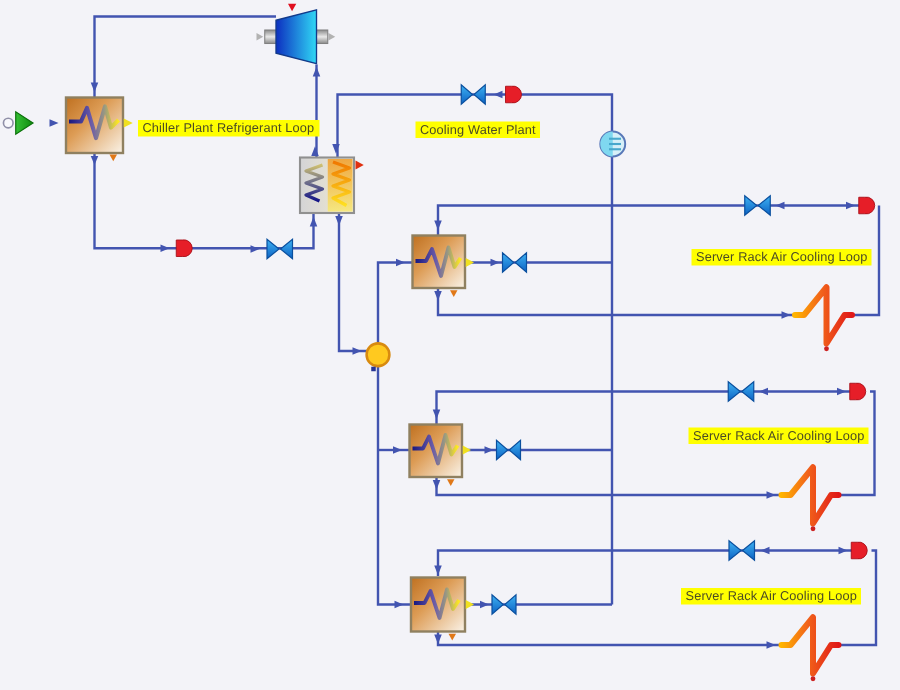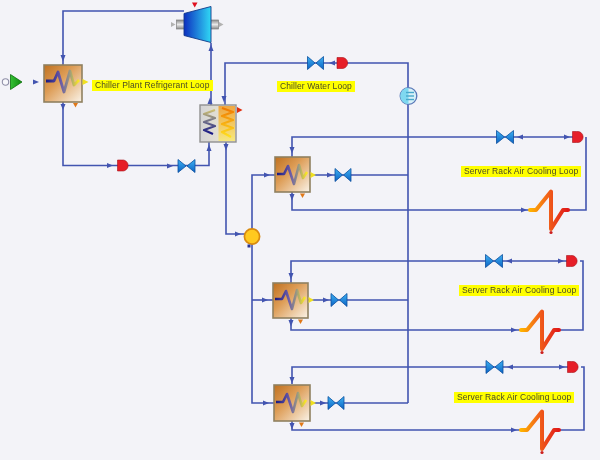--- a/index.html
+++ b/index.html
@@ -269,17 +269,17 @@
     <polyline points="521,330 527,330 542,311.5 542,349 554,330 559,330" fill="none" stroke="url(#gHeater)" stroke-width="4" stroke-linejoin="round" stroke-linecap="round"></polyline>
     <circle cx="542" cy="352.5" r="1.6" fill="#cc2020"></circle>
   </g>
   <g>
     <polyline points="521,430 527,430 542,411.5 542,449 554,430 559,430" fill="none" stroke="url(#gHeater)" stroke-width="4" stroke-linejoin="round" stroke-linecap="round"></polyline>
     <circle cx="542" cy="452.5" r="1.6" fill="#cc2020"></circle>
   </g>
 </svg>
 
 <div class="diagram-label" style="left:92px;top:80px;">Chiller Plant Refrigerant Loop</div>
-<div class="diagram-label" style="left:277px;top:81px;">Chiller Water Loop</div>
+<div class="diagram-label" style="left:277px;top:81px;">Cooling Water Plant</div>
 <div class="diagram-label" style="left:461px;top:166px;">Server Rack Air Cooling Loop</div>
 <div class="diagram-label" style="left:459px;top:285px;">Server Rack Air Cooling Loop</div>
 <div class="diagram-label" style="left:454px;top:392px;">Server Rack Air Cooling Loop</div>
 </div>
 
 </body></html>

